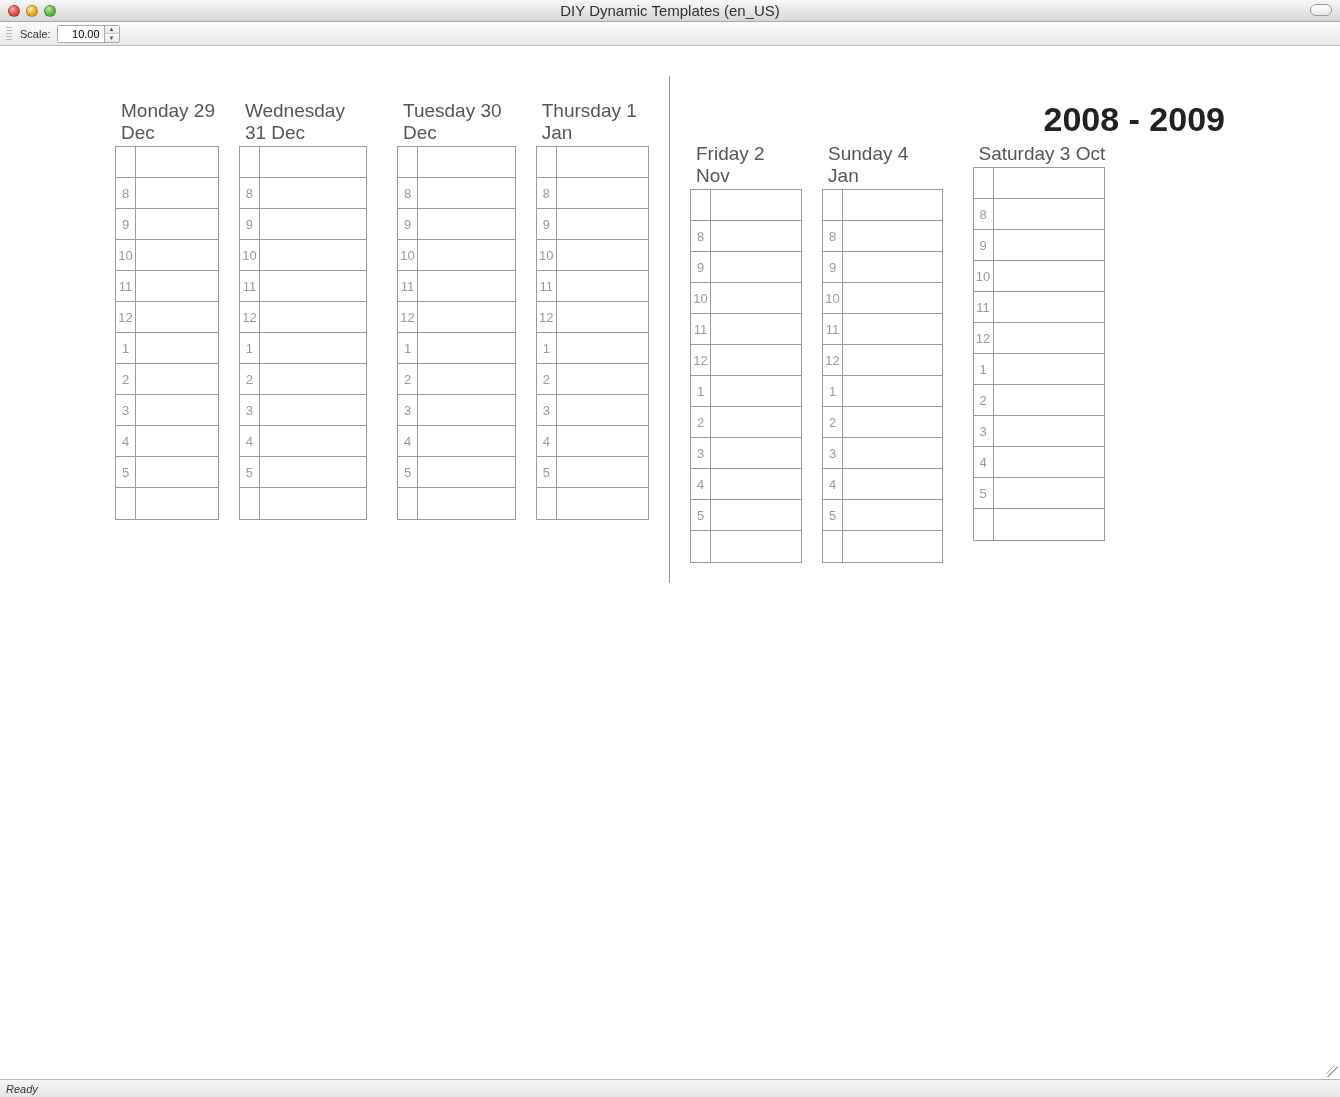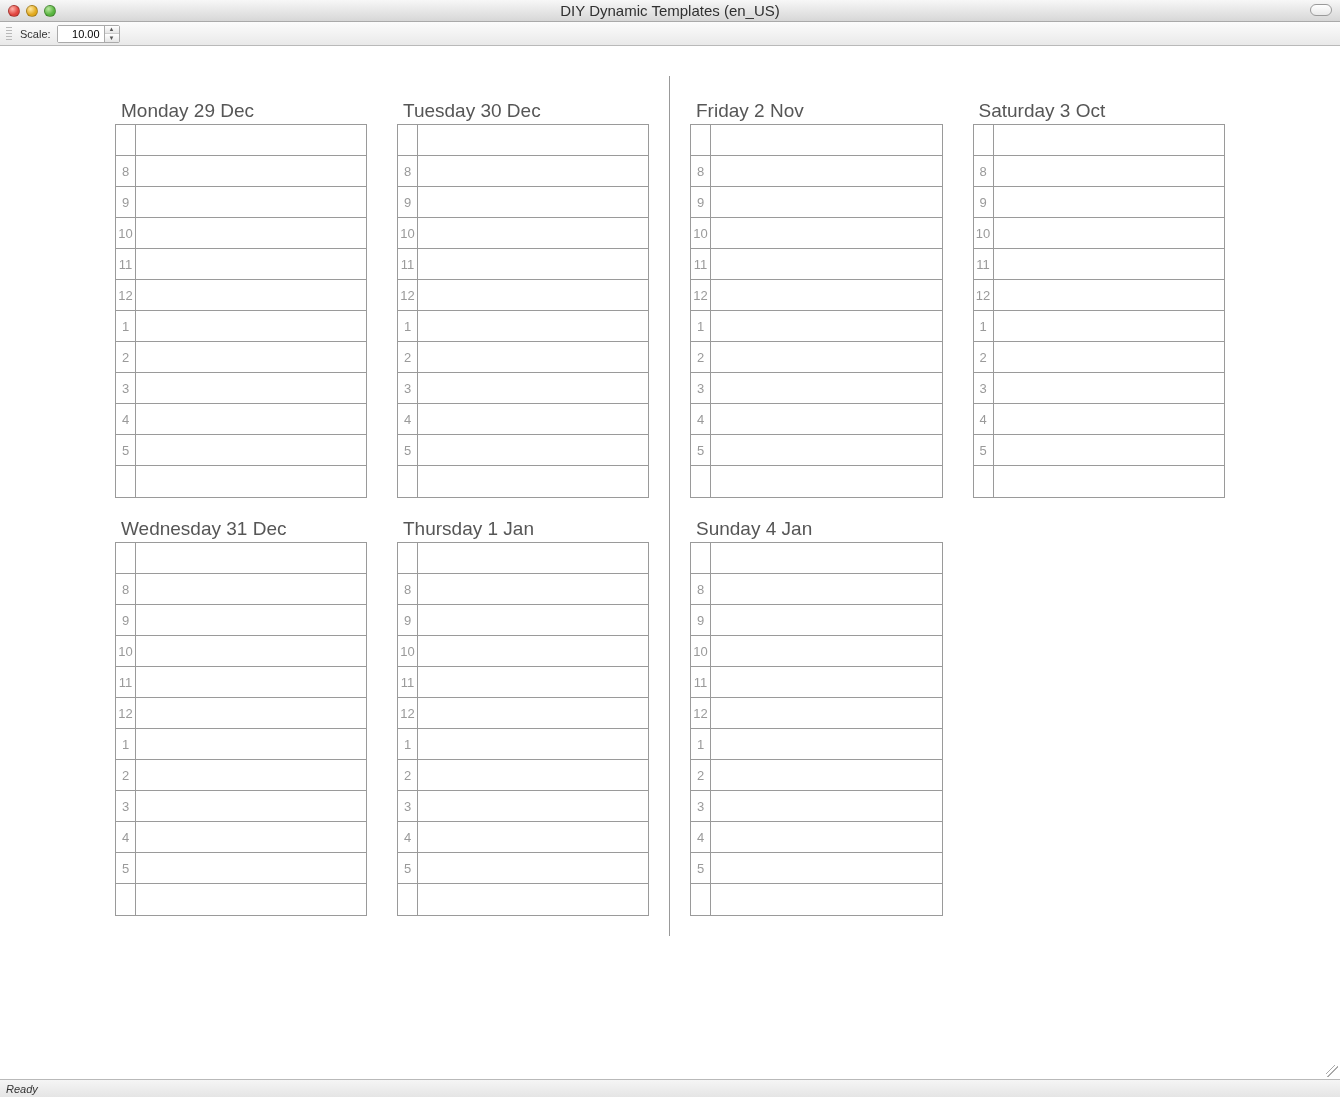--- a/index.html
+++ b/index.html
@@ -151,21 +151,21 @@
     text-align: right;
   }
 
   .cols {
     display: flex;
     gap: 30px;
   }
   .col {
     flex: 1;
     display: flex;
-    flex-direction: column;
+    flex-direction: row;
     gap: 20px;
   }
 
   .day-block { }
   .day-title {
     font-family: "Futura", "Century Gothic", "Helvetica Neue", Arial, sans-serif;
     font-size: 19px;
     font-weight: 500;
     color: #565656;
     margin-bottom: 2px;
@@ -467,20 +467,24 @@
                   <div class="hour-cell"></div>
                   <div class="slot-cell"></div>
                 </div>
               </div>
           </div>
         </div>
       </div>
     </div>
 
     <div class="page page-right">
+      <div class="page-heading-row">
+        <div></div>
+        <div class="page-heading-right">2008 - 2009</div>
+      </div>
       <div class="cols">
         <div class="col">
           <div class="day-block">
             <div class="day-title">Friday 2 Nov</div>
             <div class="day-grid">
                 <div class="day-row">
                   <div class="hour-cell"></div>
                   <div class="slot-cell"></div>
                 </div>
                 <div class="day-row">

